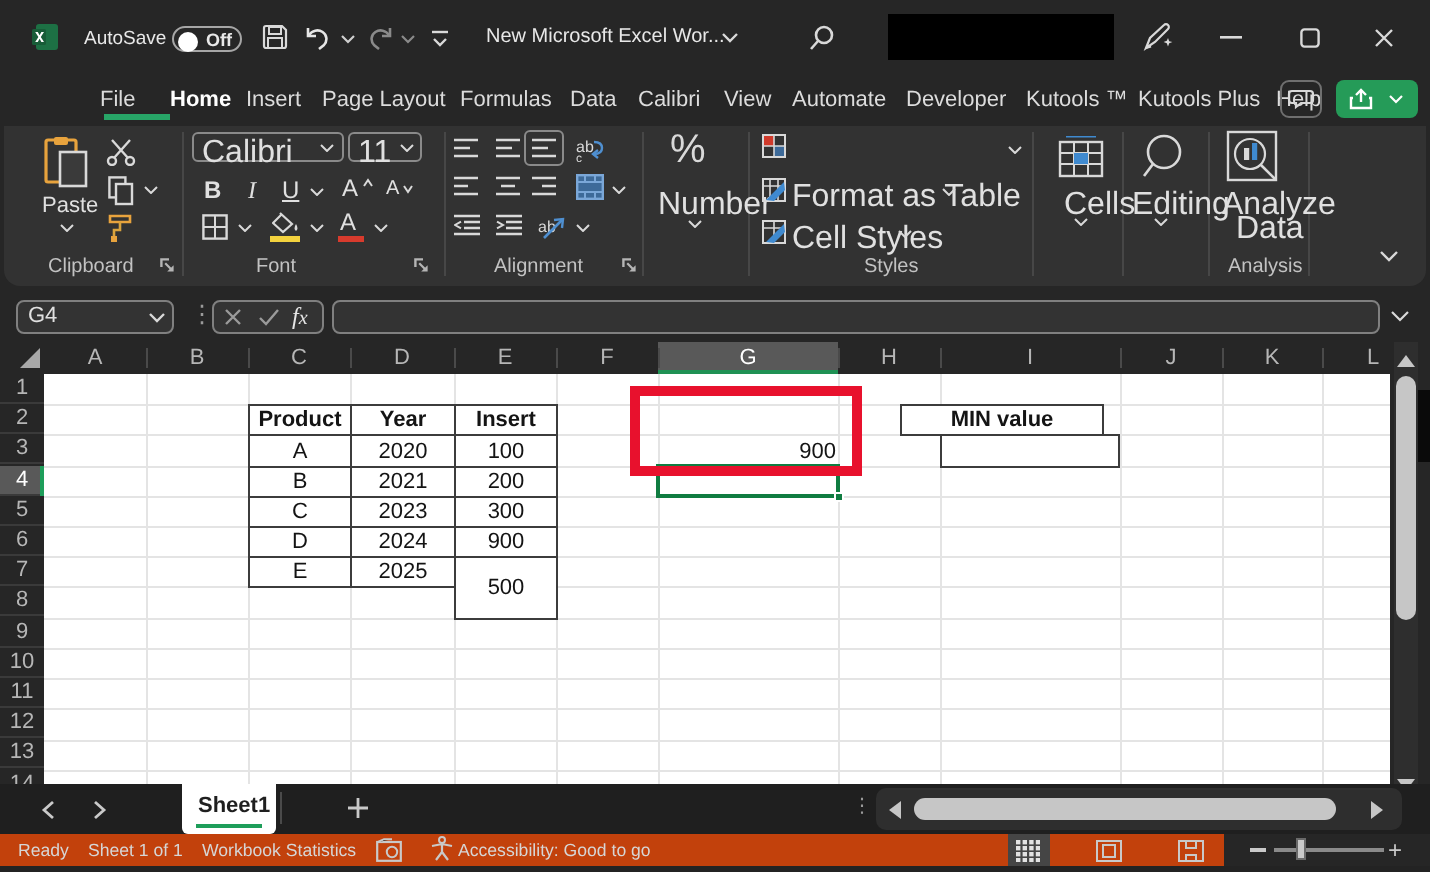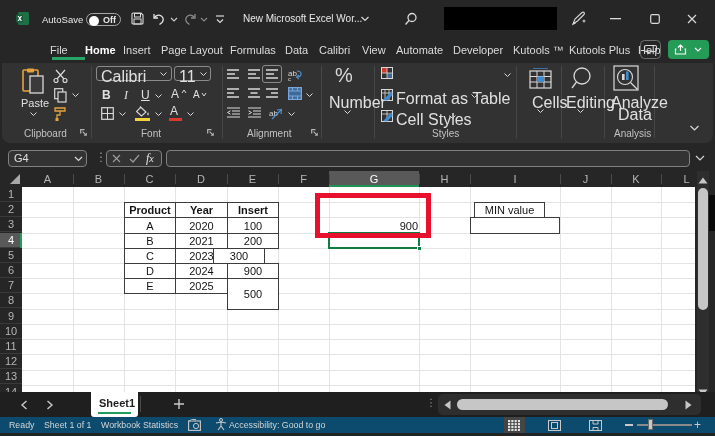--- a/index.html
+++ b/index.html
@@ -33,21 +33,21 @@
 .colsep { position:absolute; top:3px; width:1px; height:10px; background:#4a4a4a; }
 #grid { position:absolute; left:22px; top:16px; width:673px; height:205px; background:#fff; overflow:hidden; }
 .hline { position:absolute; left:0; width:673px; height:1px; background:#e4e4e4; }
 .vline { position:absolute; top:0; width:1px; height:205px; background:#e4e4e4; }
 #rowhdrs { position:absolute; left:0; top:16px; width:22px; height:205px; background:#262626; overflow:hidden; }
 .rowhdr { position:absolute; left:0; width:22px; height:15px; color:#b6b6b6; font-size:11px; text-align:center; line-height:15px; border-bottom:1px solid #3a3a3a; }
 .cell { position:absolute; font-size:11px; color:#141414; text-align:center; line-height:15px; }
 .bcell { position:absolute; border:1px solid #3c3c3c; background:#fff; font-size:11px; color:#141414; display:flex; align-items:center; justify-content:center; }
 
 #tabbar { position:absolute; left:0; top:392px; width:715px; height:25px; background:#1f1f1f; }
-#statusbar { position:absolute; left:0; top:417px; width:715px; height:16px; background:#0c4a6e; color:#d6d6d6; font-size:9.5px; }
+#statusbar { position:absolute; left:0; top:417px; width:612px; height:16px; background:#c2410c; color:#d6d6d6; font-size:9.5px; }
 #bottomedge { position:absolute; left:0; top:433px; width:715px; height:3px; background:#232323; }
 .sbtxt { position:absolute; top:3px; font-size:8.8px; color:#d6d6d6; }
 svg { display:block; }
 </style>
 </head>
 <body>
 <div id="app">
 
   <div id="titlebar">
 
@@ -236,21 +236,21 @@
     <div class="abs" style="left:135px;top:55px;width:15px;height:3px;background:#f3d23e"></div>
     <svg class="chev" style="left:155px;top:49px" viewBox="0 0 7 4">
         <path d="M0.5 0.5 L3.5 3.5 L6.5 0.5" fill="none" stroke="#d9d9d9"></path>
       </svg>
 
     <div class="rtxt" style="left:170px;top:41px;font-size:12px">A</div>
     <div class="abs" style="left:169px;top:55px;width:13px;height:3px;background:#d83b2d"></div>
     <svg class="chev" style="left:187px;top:49px" viewBox="0 0 7 4">
         <path d="M0.5 0.5 L3.5 3.5 L6.5 0.5" fill="none" stroke="#d9d9d9"></path>
       </svg>
-    <div class="glabel" style="left:141px">Font</div>
+    <div class="glabel" style="left:128px">Font</div>
     <svg class="abs" style="left:207px;top:66px" width="8" height="8" viewBox="0 0 8 8">
       <path d="M0.7 4.5 V0.7 H4.5" fill="none" stroke="#b5b5b5" stroke-width="1.2"></path>
       <path d="M2.6 2.6 L5.6 5.6" stroke="#b5b5b5" stroke-width="1.1"></path>
       <path d="M6.8 3.6 L6.8 6.8 L3.6 6.8 Z" fill="#b5b5b5"></path>
     </svg>
 
     <svg class="abs" style="left:227px;top:6px" width="12" height="11" viewBox="0 0 12 11">
         <path d="M0 1 H12 M0 5 H8 M0 9 H12" stroke="#d9d9d9" stroke-width="1.3"></path>
       </svg>
     <svg class="abs" style="left:248px;top:6px" width="12" height="11" viewBox="0 0 12 11">
@@ -484,31 +484,31 @@
       <div class="bcell" style="left:153px;top:15px;width:53px;height:16px;font-weight:bold">Year</div>
       <div class="bcell" style="left:205px;top:15px;width:52px;height:16px;font-weight:bold">Insert</div>
       <div class="bcell" style="left:102px;top:30px;width:52px;height:17px">A</div>
       <div class="bcell" style="left:153px;top:30px;width:53px;height:17px">2020</div>
       <div class="bcell" style="left:205px;top:30px;width:52px;height:17px">100</div>
       <div class="bcell" style="left:102px;top:46px;width:52px;height:16px">B</div>
       <div class="bcell" style="left:153px;top:46px;width:53px;height:16px">2021</div>
       <div class="bcell" style="left:205px;top:46px;width:52px;height:16px">200</div>
       <div class="bcell" style="left:102px;top:61px;width:52px;height:16px">C</div>
       <div class="bcell" style="left:153px;top:61px;width:53px;height:16px">2023</div>
-      <div class="bcell" style="left:191px;top:61px;width:52px;height:16px">300</div>
+      <div class="bcell" style="left:205px;top:61px;width:52px;height:16px">300</div>
       <div class="bcell" style="left:102px;top:76px;width:52px;height:16px">D</div>
       <div class="bcell" style="left:153px;top:76px;width:53px;height:16px">2024</div>
       <div class="bcell" style="left:205px;top:76px;width:52px;height:16px">900</div>
       <div class="bcell" style="left:102px;top:91px;width:52px;height:16px">E</div>
       <div class="bcell" style="left:153px;top:91px;width:53px;height:16px">2025</div>
       <div class="bcell" style="left:205px;top:91px;width:52px;height:32px">500</div>
 
       <div class="cell" style="left:307px;top:32px;width:89px;text-align:right">900</div>
 
-      <div class="bcell" style="left:452px;top:15px;width:71px;height:16px;font-weight:normal">MIN value</div>
+      <div class="bcell" style="left:428px;top:15px;width:102px;height:16px;font-weight:bold">MIN value</div>
       <div class="bcell" style="left:448px;top:30px;width:90px;height:17px"></div>
 
       <div class="abs" style="left:306px;top:45px;width:92px;height:17px;border:2px solid #107c41"></div>
       <div class="abs" style="left:395px;top:59px;width:5px;height:5px;background:#107c41;border:1px solid #fff"></div>
 
       <div class="abs" style="left:293px;top:6px;width:116px;height:45px;border:5px solid #e8112d"></div>
     </div>
 
     <div class="abs" style="left:695px;top:0;width:20px;height:221px;background:#262626"></div>
     <div class="abs" style="left:697px;top:0;width:12px;height:221px;background:#2e2e2e"></div>

